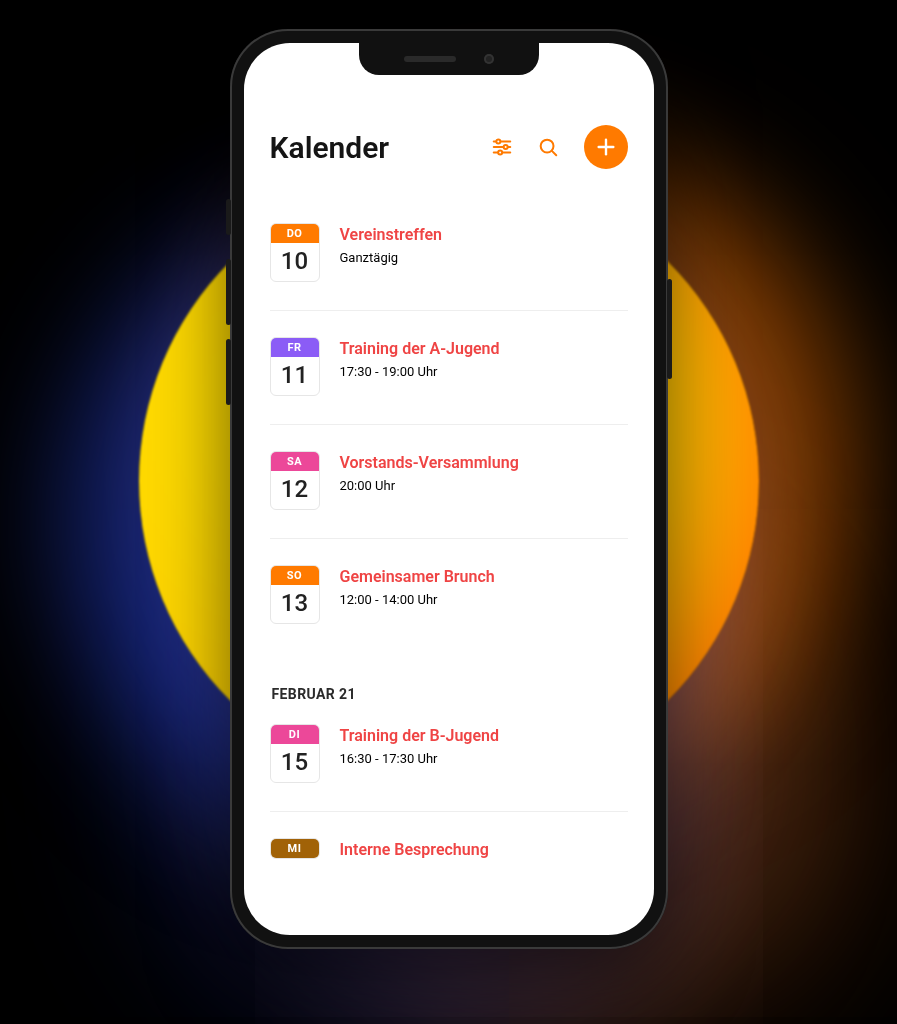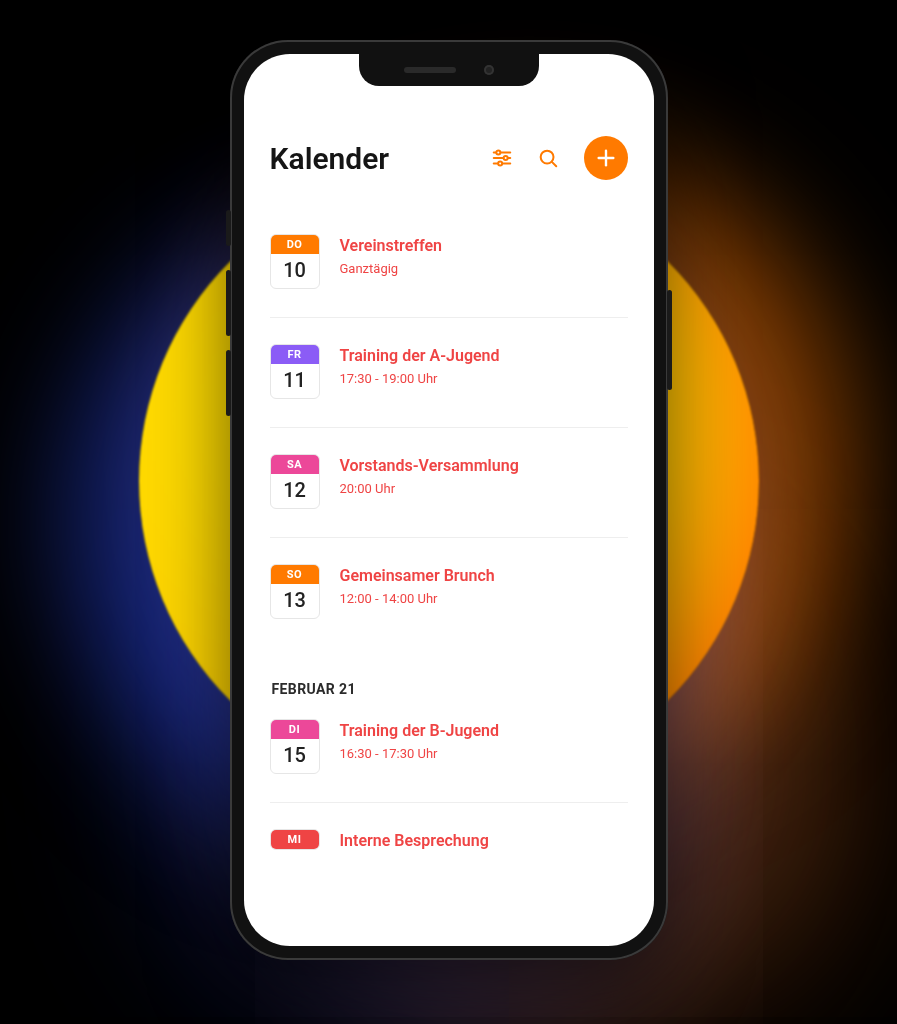--- a/index.html
+++ b/index.html
@@ -22,21 +22,21 @@
     box-shadow:
       -60px 40px 120px 10px rgba(40,70,220,0.55),
       80px -20px 120px 10px rgba(255,120,0,0.55),
       0 280px 180px -40px rgba(40,70,220,0.35),
       120px 280px 180px -40px rgba(255,120,0,0.35);
   }
   
   .phone {
     position: absolute;
     width: 438px; height: 920px;
-    left: 50%; top: 40px;
+    left: 50%; top: 29px;
     transform: translateX(-50%);
     border-radius: 58px;
     background: #111;
     padding: 14px;
     box-shadow: 0 30px 80px rgba(0,0,0,0.6), inset 0 0 0 2px #3a3a3a;
   }
   .phone .side-btn {
     position: absolute;
     background: #1a1a1a;
     border-radius: 3px;
@@ -134,41 +134,41 @@
     flex: none;
   }
   .datebox .dow {
     font-size: 11px;
     font-weight: 700;
     color: #fff;
     padding: 3px 0 3px;
     letter-spacing: 0.5px;
   }
   .datebox .dnum {
-    font-size: 20px;
+    font-size: 24px;
     font-weight: 500;
     color: #222;
     padding: 4px 0 6px;
   }
   .ev-body { padding-top: 2px; }
   .ev-title {
     font-size: 16px;
     font-weight: 600;
     color: #ef4444;
     margin-bottom: 6px;
   }
   .ev-time {
     font-size: 13px;
-    color: #ef4444;
+    color: #000000;
   }
   .section + .section { margin-top: 34px; }
   .c-orange { background:#ff7a00; }
   .c-blue   { background:#8b5cf6; }
   .c-green  { background:#ec4899; }
-  .c-pink   { background:#ef4444; }
+  .c-pink   { background:#a16207; }
 </style>
 </head>
 <body>
 
 <div class="bg-circle"></div>
 
 <div class="phone">
   <div class="side-btn left1"></div>
   <div class="side-btn left2"></div>
   <div class="side-btn left3"></div>

